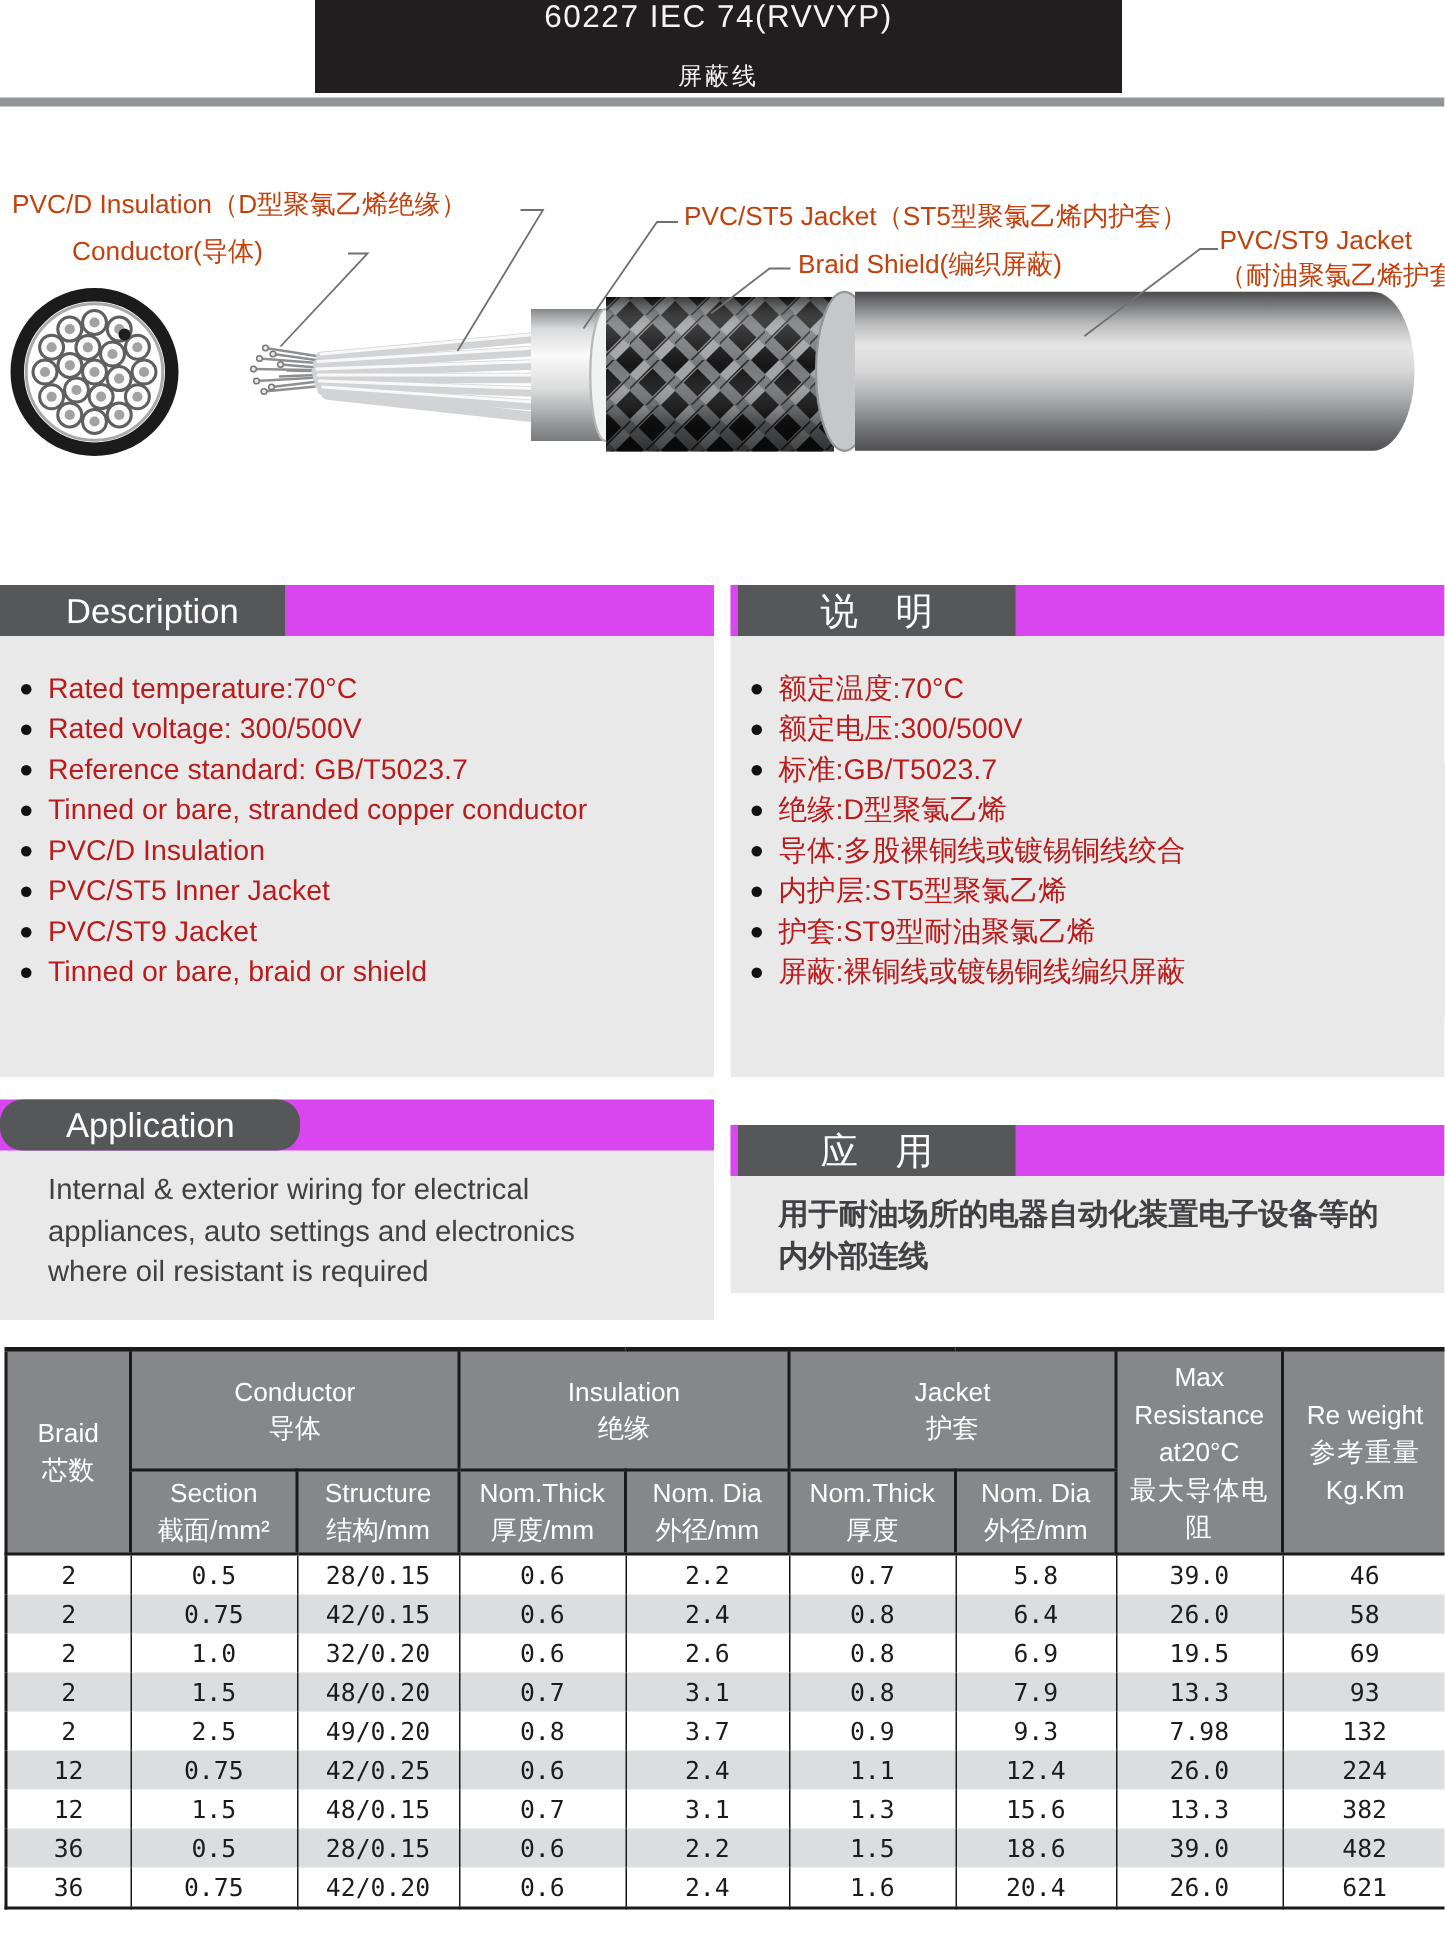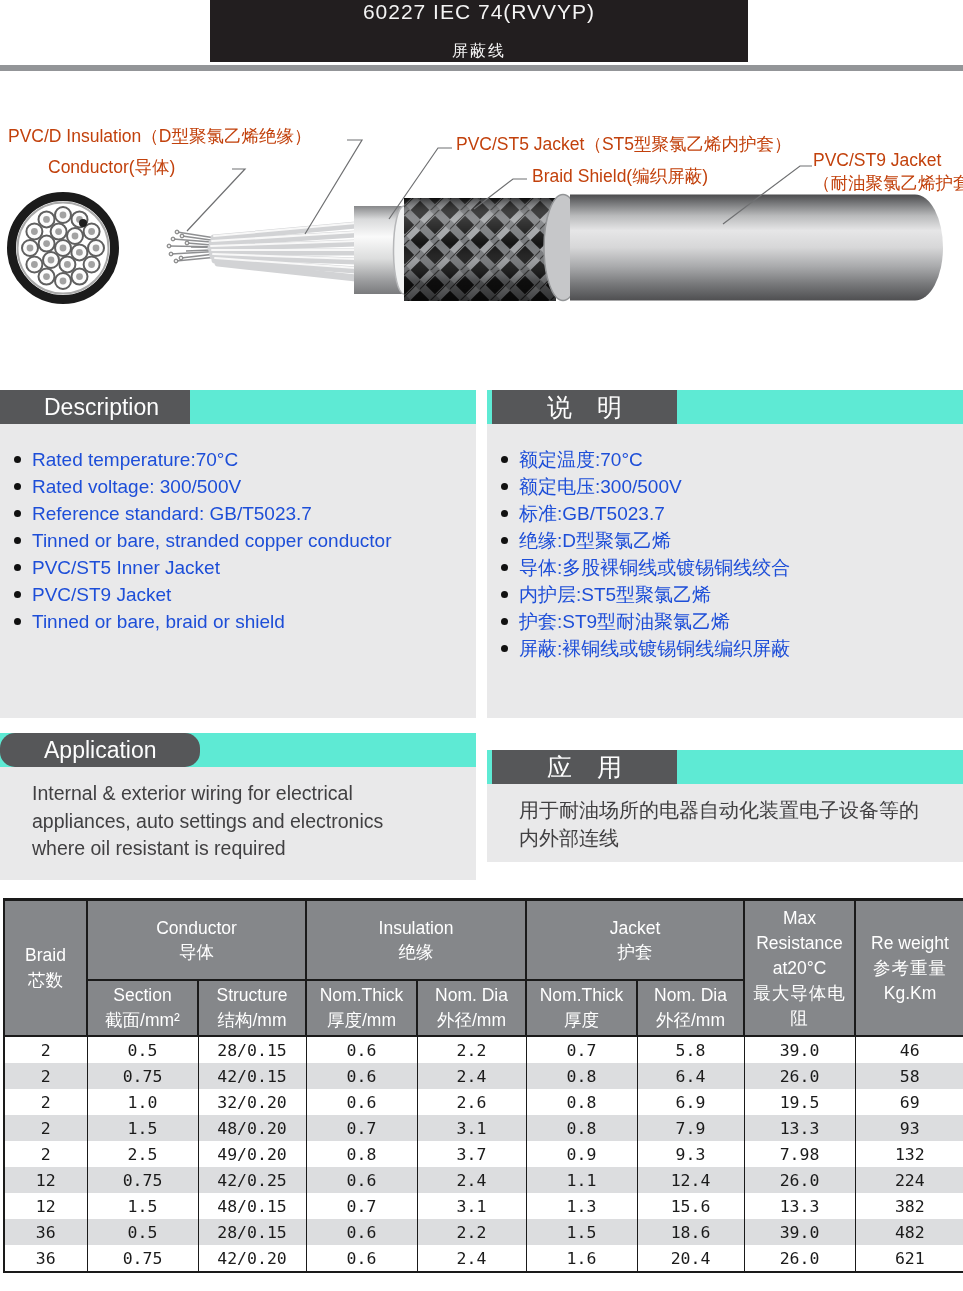--- a/index.html
+++ b/index.html
@@ -12,31 +12,31 @@
     display:flex;flex-direction:column;align-items:center;justify-content:space-between;color:#f4f4f4;}
   .titlebox .t1{font-size:21px;letter-spacing:1px;}
   .titlebox .t2{font-size:16px;margin-top:3px;letter-spacing:2px;}
   .graybar{position:absolute;left:0;top:65px;width:963px;height:6px;background:#939598;}
   
   .diag-wrap{position:absolute;left:0;top:78px;width:963px;height:268px;}
   .diag-wrap svg{position:absolute;left:0;top:0;}
   .lbl{position:absolute;font-size:17.5px;color:#c2410c;white-space:nowrap;}
   
   .panel{position:absolute;width:476px;background:#e9e9ea;}
-  .phead{position:relative;height:34px;background:#5eead4;}
+  .phead{position:relative;height:34px;background:#d946ef;}
   .pdark{position:absolute;top:0;height:34px;background:#565759;color:#fdfdfd;
     display:flex;align-items:center;}
   .pdark.en{left:0;width:190px;padding-left:44px;box-sizing:border-box;font-size:23px;}
   .pdark.en.app{width:200px;border-radius:15px;}
   .pdark.zh{left:5px;width:185px;justify-content:center;font-size:25px;}
   .blist{list-style:none;margin:0;padding:22px 10px 0 14px;}
-  .blist li{position:relative;padding-left:18px;font-size:19px;line-height:27px;color:#1d4ed8;}
+  .blist li{position:relative;padding-left:18px;font-size:19px;line-height:27px;color:#b91c1c;}
   .blist li::before{content:"";position:absolute;left:0;top:10px;width:7px;height:7px;border-radius:50%;background:#111;}
   .ptext{padding:13px 20px 0 32px;font-size:19.5px;line-height:27.5px;color:#414042;}
-  .ptext.zh{font-size:20px;width:400px;box-sizing:content-box;}
+  .ptext.zh{font-size:20px;width:400px;box-sizing:content-box;font-weight:bold;}
   .ptext.en{width:375px;}
   
   .tbl-wrap{position:absolute;left:3px;top:898px;width:960px;}
   table.spec{border-collapse:collapse;table-layout:fixed;width:960px;
     border-top:3px solid #1a1a1a;border-bottom:2px solid #1a1a1a;border-left:2px solid #1a1a1a;}
   table.spec th{background:#85878a;color:#ffffff;font-weight:normal;font-size:17.5px;line-height:24px;
     border:2px solid #1a1a1a;border-right-width:1.5px;padding:0 2px;text-align:center;vertical-align:middle;}
   table.spec th span{display:block;}
   table.spec tr.sub th{height:54px;line-height:25px;}
   table.spec tr.grp th{height:78px;}
@@ -199,20 +199,21 @@
 
 <div class="panel" style="left:0;top:390px;height:328px">
   <div class="phead">
     <div class="pdark en">Description</div>
   </div>
   <ul class="blist">
       <li>Rated temperature:70°C</li>
       <li>Rated voltage: 300/500V</li>
       <li>Reference standard: GB/T5023.7</li>
       <li>Tinned or bare, stranded copper conductor</li>
+      <li>PVC/D Insulation</li>
       <li>PVC/ST5 Inner Jacket</li>
       <li>PVC/ST9 Jacket</li>
       <li>Tinned or bare, braid or shield</li>
     </ul>
 </div>
 <div class="panel" style="left:487px;top:390px;height:328px">
   <div class="phead">
     <div class="pdark zh">说　明</div>
   </div>
   <ul class="blist">

